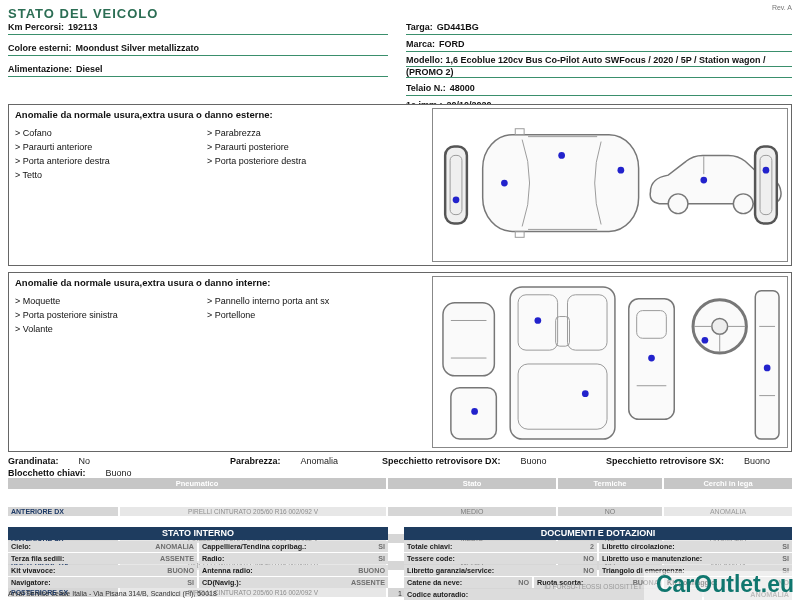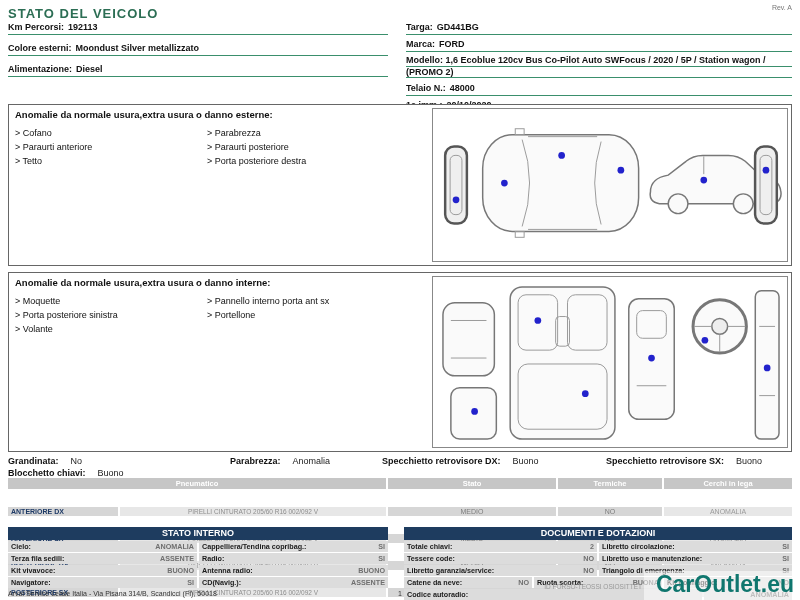--- a/index.html
+++ b/index.html
@@ -29,21 +29,21 @@
   .sec2{top:272px;height:180px}
   .sec-title{font-size:9.5px;font-weight:bold;padding:4px 6px 2px}
   .lists{display:flex;padding:4px 6px;font-size:9px;line-height:14px}
   .lists .c1{width:192px}
   .lists .c2{width:204px}
   .diagbox{position:absolute;top:3px;right:3px;bottom:3px;width:356px;border:1px solid #888;background:#fff}
   .diagbox svg{width:100%;height:100%;display:block}
   
   .cond{position:absolute;top:456px;left:8px;right:8px;font-size:9px}
   .cond-row{display:flex;margin-bottom:2px}
-  .ci{display:flex;gap:12px}
+  .ci{display:flex;gap:20px}
   .ci .fl{font-weight:bold}
   .ci .cv{font-weight:normal;color:#222}
   .ci1{width:222px}.ci2{width:152px}.ci3{width:224px}
   
   .tyres{position:absolute;top:478px;left:8px;right:8px;
      display:grid;grid-template-columns:110px 266px 168px 104px 1fr;gap:18px 2px}
   .th{background:#c6c6c6;color:#fff;font-size:7.5px;font-weight:bold;text-align:center;padding:1px 0}
   .th-pneu{grid-column:1/3}
   .pos{background:#d6d6d6;color:#1e3a66;font-weight:bold;font-size:7px;padding:1px 3px}
   .desc{background:#e7e7e7;color:#8e8e8e;font-size:6.5px;text-align:center;padding:1px 0}
@@ -120,20 +120,21 @@
       </div>
     </div>
   </div>
 
   <div class="sec sec1">
     <div class="sec-title">Anomalie da normale usura,extra usura o danno esterne:</div>
     <div class="lists">
       <div class="c1">
         <div>&gt; Cofano</div>
         <div>&gt; Paraurti anteriore</div>
+        <div>&gt; Porta anteriore destra</div>
         <div>&gt; Tetto</div>
       </div>
       <div class="c2">
         <div>&gt; Parabrezza</div>
         <div>&gt; Paraurti posteriore</div>
         <div>&gt; Porta posteriore destra</div>
       </div>
     </div>
     <div class="diagbox">
       <svg viewBox="0 0 354 154">

